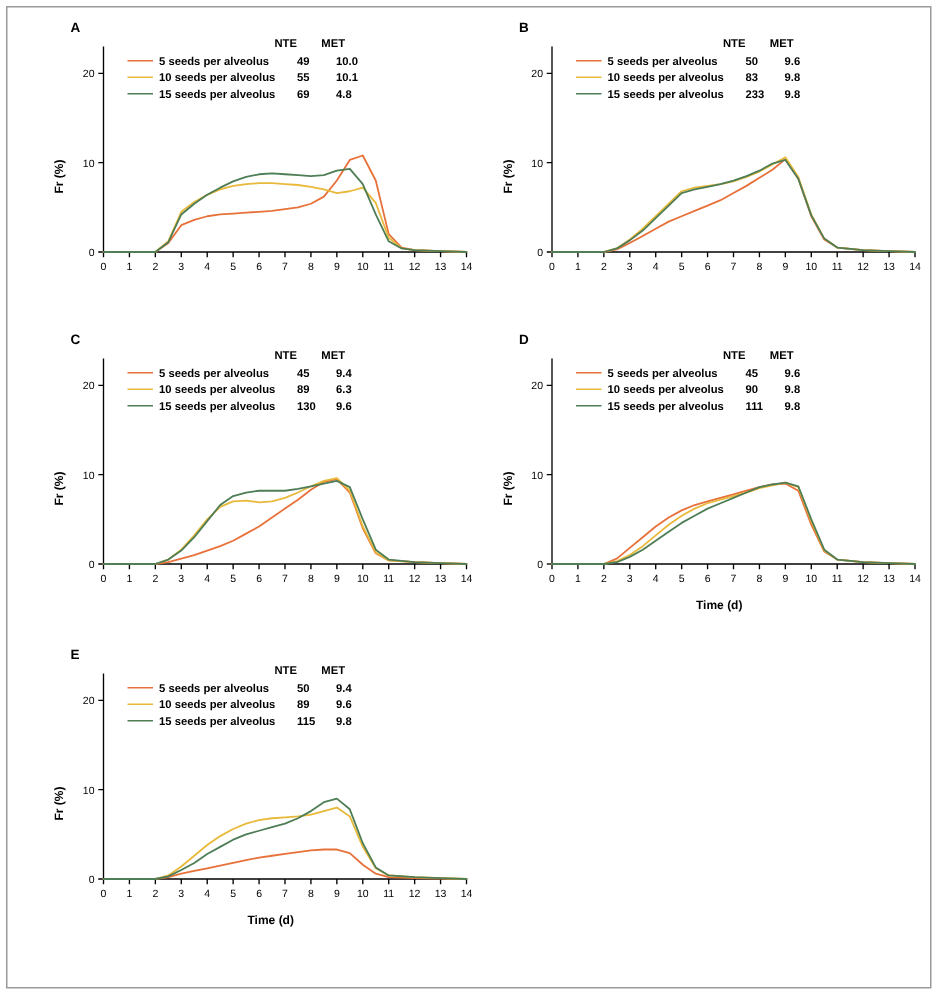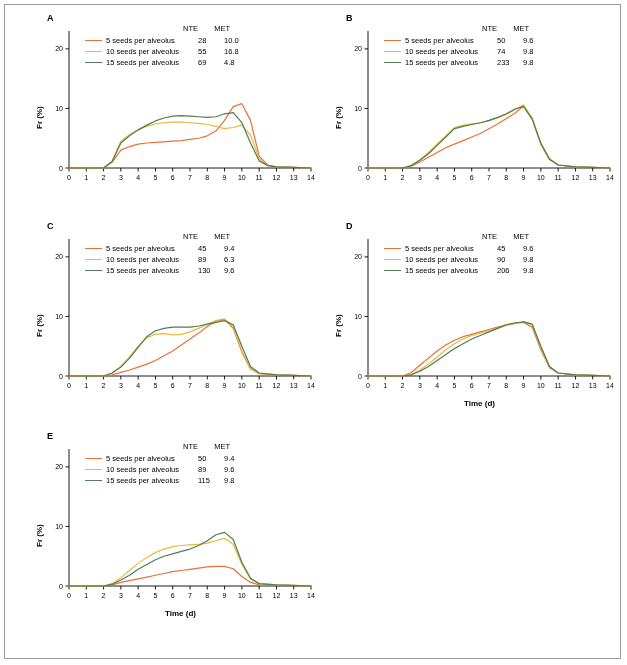--- a/index.html
+++ b/index.html
@@ -21,21 +21,21 @@
   .plot{position:absolute;}
   svg{display:block;}
   .axis-title{
     position:absolute;font-size:8px;font-weight:bold;color:#000;
   }
   .ylabel{
     transform-origin:left top;
     transform:rotate(-90deg);
     white-space:nowrap;
   }
-  .legend{position:absolute;font-size:7.5px;color:#000;}
+  .legend{position:absolute;font-size:7.5px;color:#000;font-weight:bold;}
   .legend-head{
     position:absolute;font-size:7.5px;color:#000;white-space:nowrap;
   }
   .legend-row{
     display:flex;align-items:center;height:11px;white-space:nowrap;
   }
   .swatch{
     width:17px;height:0;border-top:1.3px solid #000;margin-right:4px;flex:0 0 auto;
   }
   .legend-label{width:92px;display:inline-block;}
@@ -53,28 +53,28 @@
     <div class="axis-title ylabel" style="left:2px;top:118px;">Fr (%)</div>
     <div class="legend" style="left:52px;top:24px;">
       <div class="legend-head" style="left:98px;top:-11px;">
         <span>NTE</span>
         <span style="display:inline-block;width:12px;"></span>
         <span>MET</span>
       </div>
       <div class="legend-row">
         <span class="swatch" style="border-top-color:#e8713a;"></span>
         <span class="legend-label">5 seeds per alveolus</span>
-        <span class="legend-nte">28</span>
+        <span class="legend-nte">49</span>
         <span class="legend-met">10.0</span>
       </div>
       <div class="legend-row">
         <span class="swatch" style="border-top-color:#e8b93a;"></span>
         <span class="legend-label">10 seeds per alveolus</span>
         <span class="legend-nte">55</span>
-        <span class="legend-met">16.8</span>
+        <span class="legend-met">10.1</span>
       </div>
       <div class="legend-row">
         <span class="swatch" style="border-top-color:#4e7d56;"></span>
         <span class="legend-label">15 seeds per alveolus</span>
         <span class="legend-nte">69</span>
         <span class="legend-met">4.8</span>
       </div>
     </div>
     <div class="plot" style="left:10px;top:12px;">
       <svg id="svg-0" width="275" height="175" viewBox="0 0 275 175">
@@ -134,21 +134,21 @@
       </div>
       <div class="legend-row">
         <span class="swatch" style="border-top-color:#e8713a;"></span>
         <span class="legend-label">5 seeds per alveolus</span>
         <span class="legend-nte">50</span>
         <span class="legend-met">9.6</span>
       </div>
       <div class="legend-row">
         <span class="swatch" style="border-top-color:#e8b93a;"></span>
         <span class="legend-label">10 seeds per alveolus</span>
-        <span class="legend-nte">74</span>
+        <span class="legend-nte">83</span>
         <span class="legend-met">9.8</span>
       </div>
       <div class="legend-row">
         <span class="swatch" style="border-top-color:#4e7d56;"></span>
         <span class="legend-label">15 seeds per alveolus</span>
         <span class="legend-nte">233</span>
         <span class="legend-met">9.8</span>
       </div>
     </div>
     <div class="plot" style="left:10px;top:12px;">
@@ -291,21 +291,21 @@
       </div>
       <div class="legend-row">
         <span class="swatch" style="border-top-color:#e8b93a;"></span>
         <span class="legend-label">10 seeds per alveolus</span>
         <span class="legend-nte">90</span>
         <span class="legend-met">9.8</span>
       </div>
       <div class="legend-row">
         <span class="swatch" style="border-top-color:#4e7d56;"></span>
         <span class="legend-label">15 seeds per alveolus</span>
-        <span class="legend-nte">206</span>
+        <span class="legend-nte">111</span>
         <span class="legend-met">9.8</span>
       </div>
     </div>
     <div class="plot" style="left:10px;top:12px;">
       <svg id="svg-3" width="275" height="175" viewBox="0 0 275 175">
           <line x1="26" y1="145" x2="268" y2="145" stroke="#000" stroke-width="0.9"></line>
           <line x1="26" y1="145" x2="26" y2="8" stroke="#000" stroke-width="0.9"></line>
           <line x1="26" y1="145" x2="26" y2="148.5" stroke="#000" stroke-width="0.9"></line>
           <text x="26" y="157" text-anchor="middle" class="tick-label">0</text>
           <line x1="43.285714285714285" y1="145" x2="43.285714285714285" y2="148.5" stroke="#000" stroke-width="0.9"></line>

